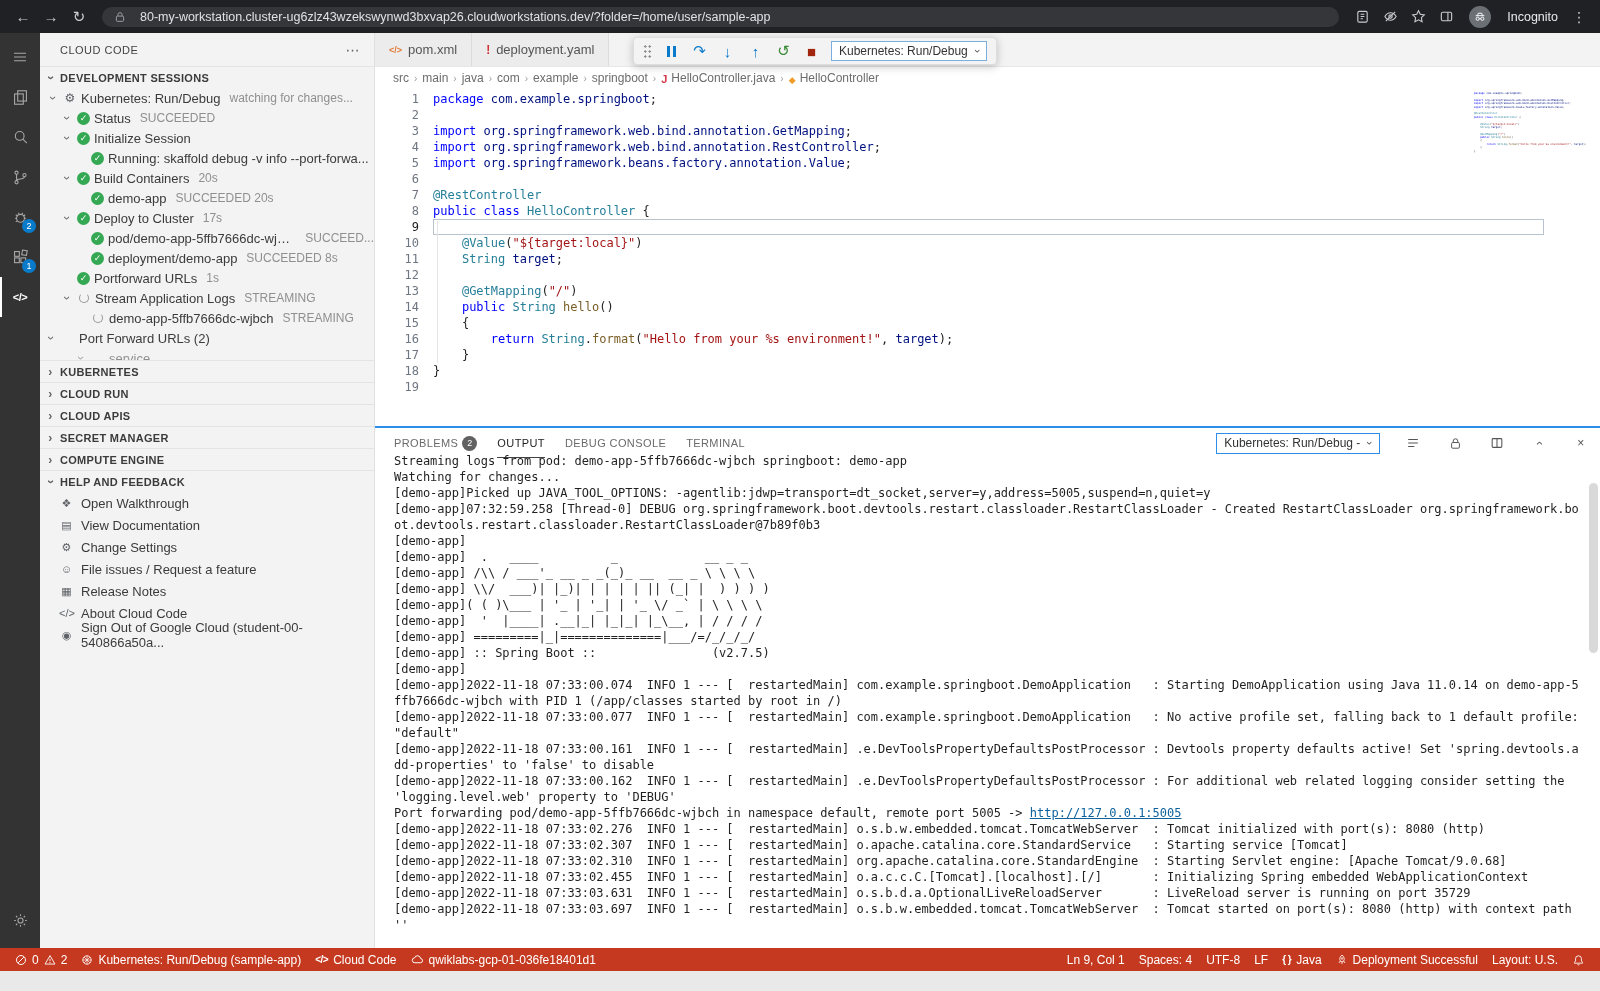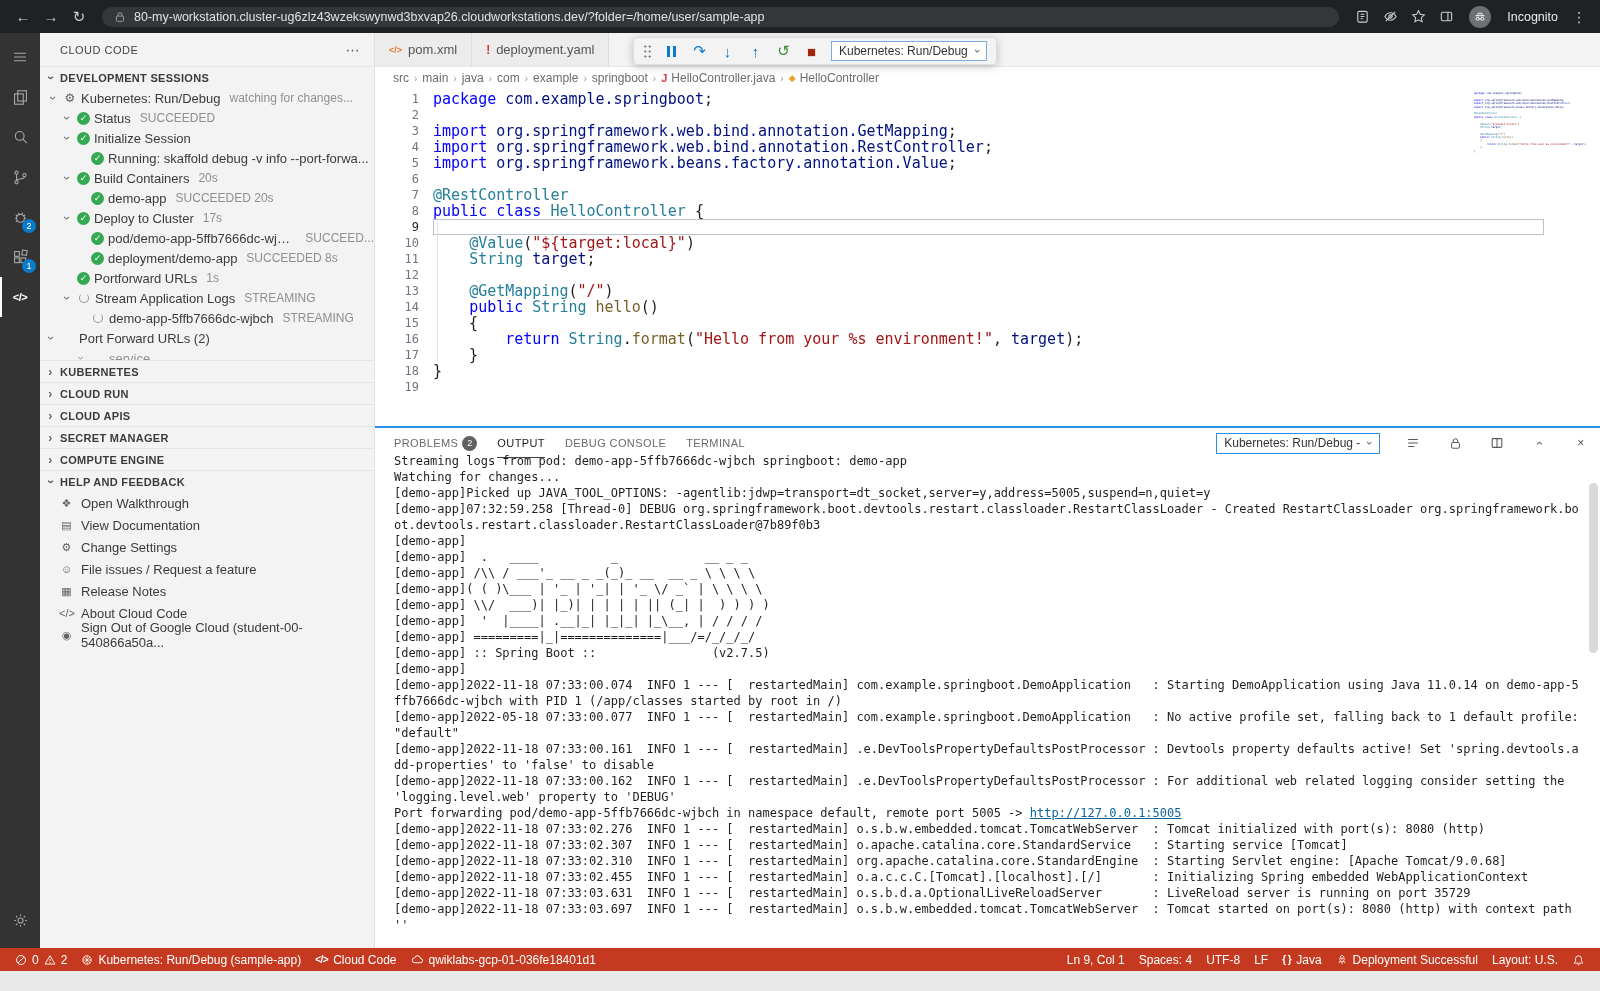--- a/index.html
+++ b/index.html
@@ -2,21 +2,21 @@
 <html><head>
 <meta charset="utf-8">
 <style>
   *{box-sizing:border-box;margin:0;padding:0}
   html,body{width:1600px;height:991px;overflow:hidden;background:#fff;font-family:"Liberation Sans",sans-serif}
   .mono{font-family:"DejaVu Sans Mono",monospace}
 
   
   .browser{height:33px;background:#202124;display:flex;align-items:center;padding:0 10px;gap:2px;color:#c7cbcf}
   .nav-btn{width:26px;height:26px;border-radius:50%;display:flex;align-items:center;justify-content:center;font-size:15px;cursor:pointer}
-  .url-pill{flex:1;height:20px;background:#35363a;border-radius:12px;display:flex;align-items:center;gap:8px;padding:0 12px;margin:0 8px;color:#dfe1e5;font-size:12.5px;white-space:nowrap;overflow:hidden}
+  .url-pill{flex:1;height:20px;background:#35363a;border-radius:12px;display:flex;align-items:center;gap:14px;padding:0 12px;margin:0 8px;color:#dfe1e5;font-size:12.5px;white-space:nowrap;overflow:hidden}
   .chrome-ic{width:26px;height:26px;display:flex;align-items:center;justify-content:center}
   .incog{display:flex;align-items:center;gap:16px;padding:0 8px;color:#e8eaed;font-size:12.5px}
   .avatar{width:22px;height:22px;border-radius:50%;background:#6b7075;display:flex;align-items:center;justify-content:center}
   .kebab{font-size:14px;color:#c7cbcf;padding:0 4px}
 
   
   .workbench{display:flex;height:915px;background:#fff}
 
   .activitybar{width:40px;background:#333;display:flex;flex-direction:column;align-items:center;padding-top:4px}
   .ab-item{width:40px;height:40px;display:flex;align-items:center;justify-content:center;position:relative;color:#a6a6a6;cursor:pointer}
@@ -56,30 +56,30 @@
   .dbg-toolbar{position:absolute;top:4px;left:258px;height:28px;background:#f3f3f3;border:1px solid #ddd;box-shadow:0 2px 8px rgba(0,0,0,.22);border-radius:4px;display:flex;align-items:center;gap:11px;padding:0 9px;z-index:6}
   .drag-dots{width:9px;height:15px;background-image:radial-gradient(circle,#8a8a8a 1px,transparent 1.3px);background-size:4.5px 5px;cursor:grab}
   .dbg-ic{width:17px;display:flex;align-items:center;justify-content:center;font-size:15px;cursor:pointer}
   .blue{color:#0a7acb}.green{color:#388a34}.red{color:#a1260d}
   .pause{display:inline-flex;gap:3px}
   .pause i{width:3px;height:11px;background:#0a7acb;display:block}
   .dbg-select{height:20px;background:#fff;border:1px solid #79aede;display:flex;align-items:center;gap:8px;padding:0 7px;font-size:12px;color:#333;cursor:pointer}
   .caret-down{display:inline-block;transform:rotate(90deg);font-size:11px;color:#555}
 
   .breadcrumbs{height:22px;display:flex;align-items:center;gap:5px;padding:0 18px;font-size:12px;color:#6c6c6c}
-  .crumb{display:flex;align-items:center;gap:4px;cursor:pointer}
+  .crumb{display:flex;align-items:flex-end;gap:4px;cursor:pointer}
   .crumb-sep{color:#a0a0a0;font-size:10px}
   .crumb-ic.java{color:#d73a49;font-weight:bold;font-size:11px}
   .crumb-ic.cls{color:#ee9d28;font-size:9px}
 
   .editor{height:337px;display:flex;position:relative;overflow:hidden}
   .gutter{width:58px;flex:none;text-align:right;padding:2px 14px 0 0;color:#6e7681;font-size:12px;line-height:16px;font-family:"DejaVu Sans Mono",monospace}
   .gutter .ln{height:16px}
   .gutter .ln.active{color:#1b1b1b}
-  .code{flex:1;padding-top:2px;font-size:15px;line-height:16px;white-space:pre;font-family:"DejaVu Sans Mono",monospace;position:relative}
+  .code{flex:1;padding-top:2px;font-size:12px;line-height:16px;white-space:pre;font-family:"DejaVu Sans Mono",monospace;position:relative}
   .code-line{height:16px}
   .code-line.current{box-shadow:inset 0 0 0 1px #b9c3ce;margin-right:56px}
   .tk-kw{color:#0000ff}.tk-type{color:#267f99}.tk-id{color:#001080}.tk-fn{color:#795e26}.tk-str{color:#a31515}.tk-ann{color:#267f99}.tk-pl{color:#1e1e1e}
   .indent-guide{position:absolute;left:62px;top:132px;width:1px;height:142px;background:#e5e5e5}
   .minimap{position:absolute;top:3px;right:14px;width:112px;font-size:2.6px;line-height:3.4px;white-space:pre;pointer-events:none;font-family:"DejaVu Sans Mono",monospace}
   .minimap .code-line{height:3.4px}
 
   
   .panel{flex:1;min-height:0;border-top:2px solid #2b8ee8;display:flex;flex-direction:column}
   .panel-bar{height:30px;flex:none;display:flex;align-items:center;gap:20px;padding:0 10px 0 19px;font-size:11px;color:#6a6a6a;letter-spacing:.4px}
@@ -498,28 +498,28 @@
         </div>
       </div>
       <div class="panel-content mono">
           <div class="log-line">Streaming logs from pod: demo-app-5ffb7666dc-wjbch springboot: demo-app</div>
           <div class="log-line">Watching for changes...</div>
           <div class="log-line">[demo-app]Picked up JAVA_TOOL_OPTIONS: -agentlib:jdwp=transport=dt_socket,server=y,address=5005,suspend=n,quiet=y</div>
           <div class="log-line">[demo-app]07:32:59.258 [Thread-0] DEBUG org.springframework.boot.devtools.restart.classloader.RestartClassLoader - Created RestartClassLoader org.springframework.boot.devtools.restart.classloader.RestartClassLoader@7b89f0b3</div>
           <div class="log-line">[demo-app]</div>
           <div class="log-line">[demo-app]  .   ____          _            __ _ _</div>
           <div class="log-line">[demo-app] /\\ / ___'_ __ _ _(_)_ __  __ _ \ \ \ \</div>
+          <div class="log-line">[demo-app] \\/  ___)| |_)| | | | | || (_| |  ) ) ) )</div>
           <div class="log-line">[demo-app]( ( )\___ | '_ | '_| | '_ \/ _` | \ \ \ \</div>
-          <div class="log-line">[demo-app] \\/  ___)| |_)| | | | | || (_| |  ) ) ) )</div>
           <div class="log-line">[demo-app]  '  |____| .__|_| |_|_| |_\__, | / / / /</div>
           <div class="log-line">[demo-app] =========|_|==============|___/=/_/_/_/</div>
           <div class="log-line">[demo-app] :: Spring Boot ::                (v2.7.5)</div>
           <div class="log-line">[demo-app]</div>
           <div class="log-line">[demo-app]2022-11-18 07:33:00.074  INFO 1 --- [  restartedMain] com.example.springboot.DemoApplication   : Starting DemoApplication using Java 11.0.14 on demo-app-5ffb7666dc-wjbch with PID 1 (/app/classes started by root in /)</div>
-          <div class="log-line">[demo-app]2022-05-18 07:33:00.077  INFO 1 --- [  restartedMain] com.example.springboot.DemoApplication   : No active profile set, falling back to 1 default profile: "default"</div>
+          <div class="log-line">[demo-app]2022-11-18 07:33:00.077  INFO 1 --- [  restartedMain] com.example.springboot.DemoApplication   : No active profile set, falling back to 1 default profile: "default"</div>
           <div class="log-line">[demo-app]2022-11-18 07:33:00.161  INFO 1 --- [  restartedMain] .e.DevToolsPropertyDefaultsPostProcessor : Devtools property defaults active! Set 'spring.devtools.add-properties' to 'false' to disable</div>
           <div class="log-line">[demo-app]2022-11-18 07:33:00.162  INFO 1 --- [  restartedMain] .e.DevToolsPropertyDefaultsPostProcessor : For additional web related logging consider setting the 'logging.level.web' property to 'DEBUG'</div>
           <div class="log-line">Port forwarding pod/demo-app-5ffb7666dc-wjbch in namespace default, remote port 5005 -&gt; <span class="log-link">http://127.0.0.1:5005</span></div>
           <div class="log-line">[demo-app]2022-11-18 07:33:02.276  INFO 1 --- [  restartedMain] o.s.b.w.embedded.tomcat.TomcatWebServer  : Tomcat initialized with port(s): 8080 (http)</div>
           <div class="log-line">[demo-app]2022-11-18 07:33:02.307  INFO 1 --- [  restartedMain] o.apache.catalina.core.StandardService   : Starting service [Tomcat]</div>
           <div class="log-line">[demo-app]2022-11-18 07:33:02.310  INFO 1 --- [  restartedMain] org.apache.catalina.core.StandardEngine  : Starting Servlet engine: [Apache Tomcat/9.0.68]</div>
           <div class="log-line">[demo-app]2022-11-18 07:33:02.455  INFO 1 --- [  restartedMain] o.a.c.c.C.[Tomcat].[localhost].[/]       : Initializing Spring embedded WebApplicationContext</div>
           <div class="log-line">[demo-app]2022-11-18 07:33:03.631  INFO 1 --- [  restartedMain] o.s.b.d.a.OptionalLiveReloadServer       : LiveReload server is running on port 35729</div>
           <div class="log-line">[demo-app]2022-11-18 07:33:03.697  INFO 1 --- [  restartedMain] o.s.b.w.embedded.tomcat.TomcatWebServer  : Tomcat started on port(s): 8080 (http) with context path ''</div>
           <div class="panel-scroll"></div>

